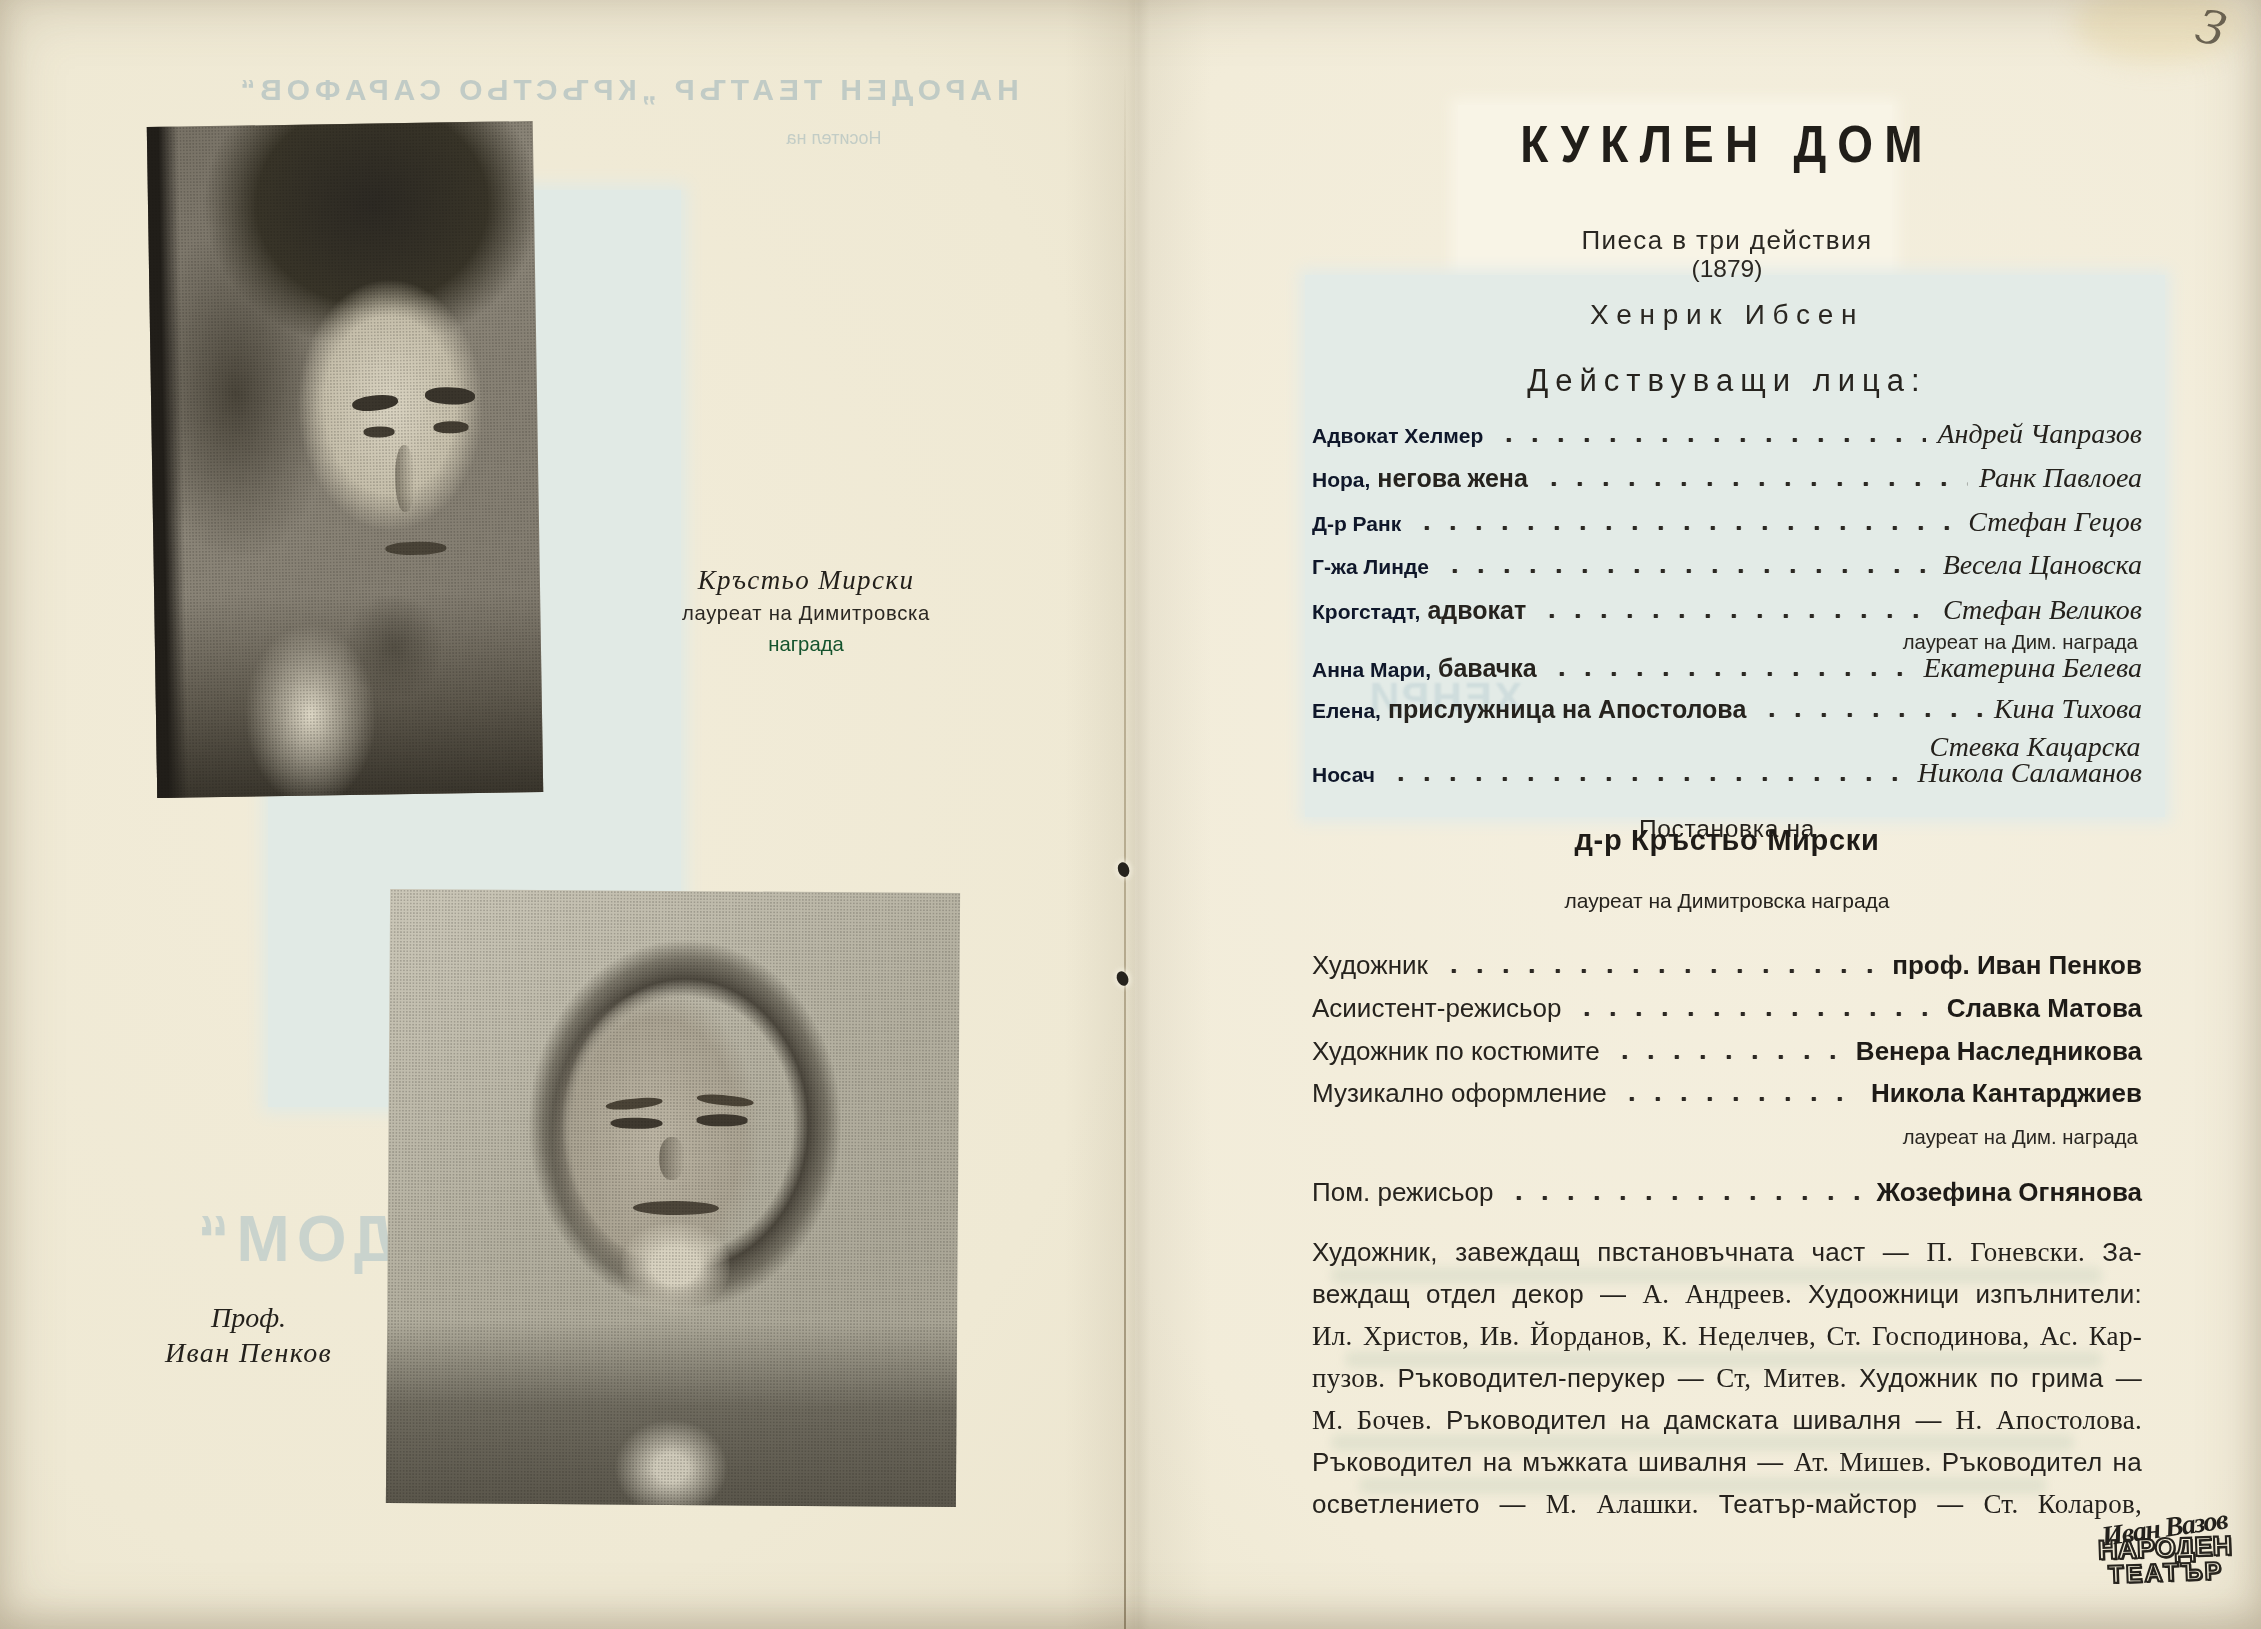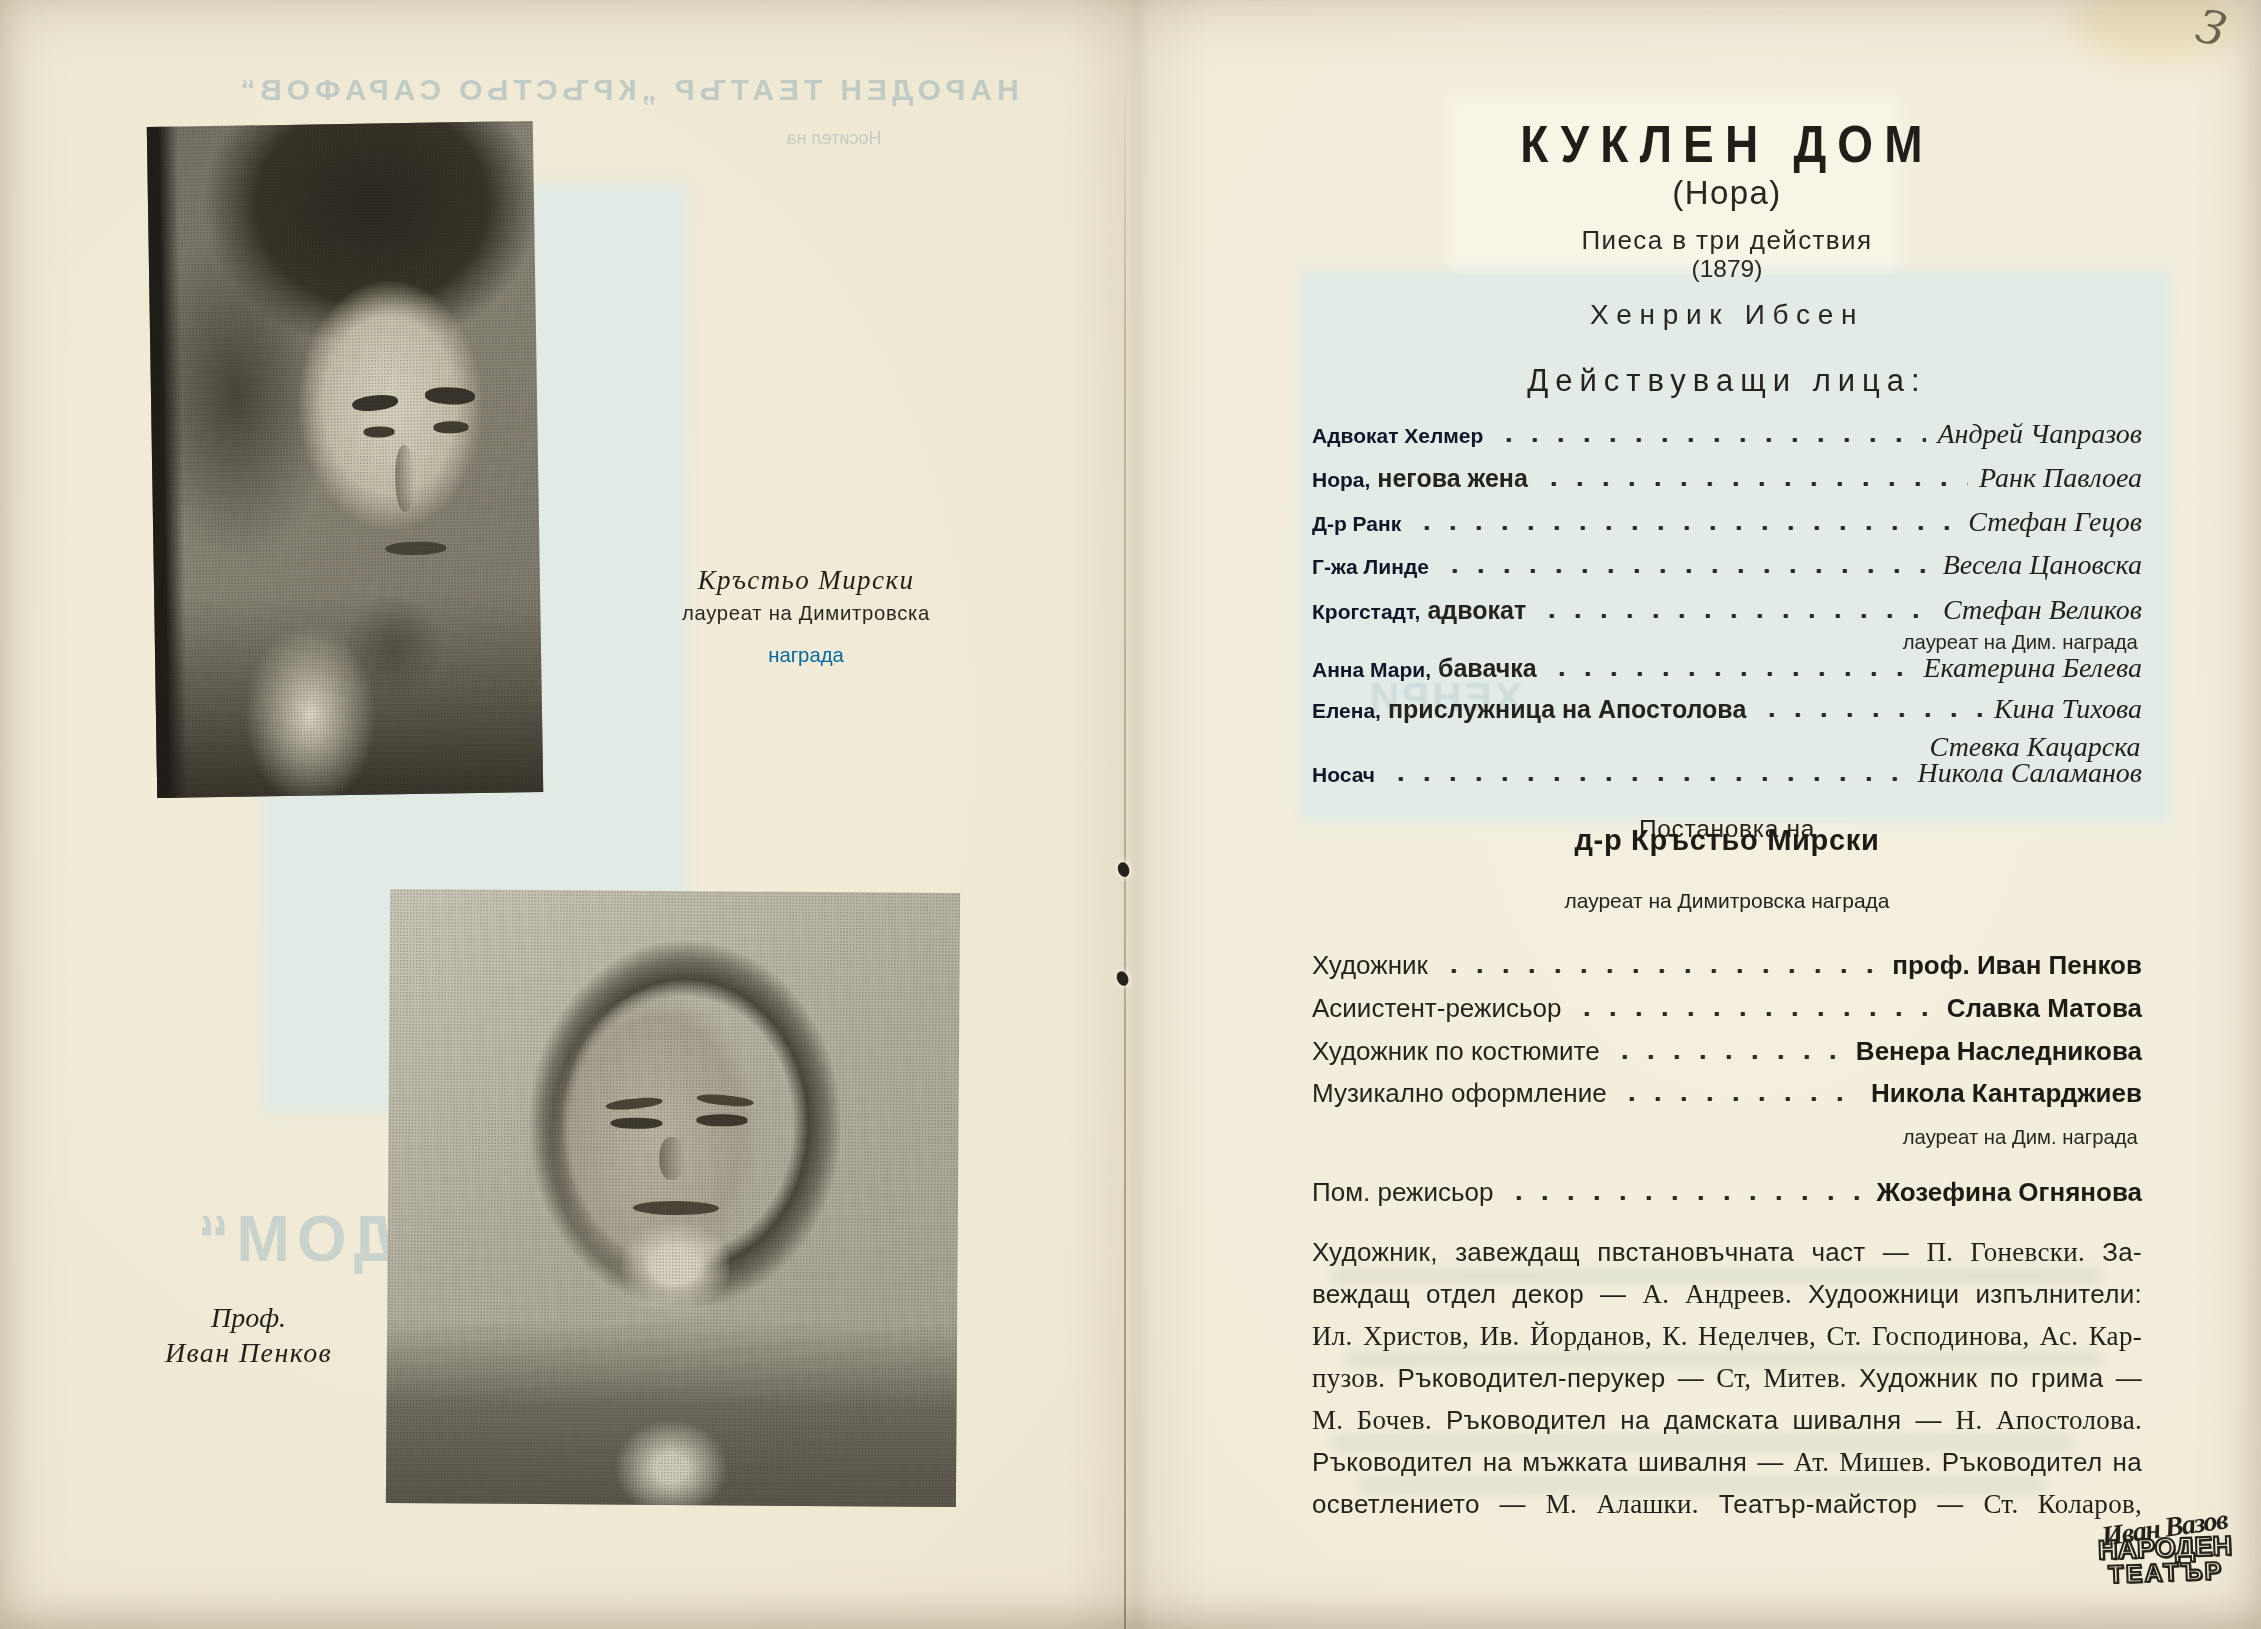--- a/index.html
+++ b/index.html
@@ -87,21 +87,21 @@
   .prod3{top:889px;font-size:21px;}
   .para{position:absolute;left:1312px;top:1231px;width:830px;z-index:12;}
   .para-line{height:42px;line-height:42px;font-size:26px;letter-spacing:0.3px;word-spacing:2.1px;
         text-align:justify;text-align-last:justify;white-space:nowrap;color:#26231e;}
   .para .it{font-family:"Liberation Serif",serif;font-size:27px;color:#24211c;}
   
   .cap{position:absolute;z-index:12;text-align:center;}
   .cap1{left:652px;top:565px;width:308px;}
   .cap-name{font-family:"Liberation Serif",serif;font-style:italic;font-size:27px;color:#24211c;letter-spacing:1.4px;}
   .cap-note{font-size:20.3px;color:#2a2722;margin-top:6.3px;letter-spacing:0.7px;}
-  .cap-note2{font-size:20.3px;color:#0369a1;margin-top:19px;}
+  .cap-note2{font-size:20.3px;color:#14532d;margin-top:8px;}
   .cap2{left:133px;top:1302px;width:231px;}
   .cap2 .l1{font-family:"Liberation Serif",serif;font-style:italic;font-size:28px;color:#24211c;}
   .cap2 .l2{font-family:"Liberation Serif",serif;font-style:italic;font-size:28px;color:#24211c;margin-top:2.8px;letter-spacing:1.4px;}
   
   .logo{position:absolute;left:2095px;top:1512px;width:140px;text-align:center;z-index:12;transform:rotate(-2deg);}
   .logo-script{font-family:"Liberation Serif",serif;font-style:italic;font-weight:bold;font-size:28px;
         color:#23211c;letter-spacing:-1.4px;transform:rotate(-6deg);}
   .logo-n{font-weight:bold;font-size:27px;color:#f2edd9;-webkit-text-stroke:2.1px #27241e;
         text-shadow:1.4px 1.4px 0 #27241e;margin-top:-11.2px;letter-spacing:0px;}
   .logo-t{font-weight:bold;font-size:25px;color:#f2edd9;-webkit-text-stroke:2.1px #27241e;
@@ -162,21 +162,20 @@
     <div class="cap-note">лауреат на Димитровска</div>
     <div class="cap-note2">награда</div>
   </div>
 
   <div class="cap cap2">
     <div class="l1">Проф.</div>
     <div class="l2">Иван Пенков</div>
   </div>
 
   <div class="rp center-col title">КУКЛЕН ДОМ</div>
-  <div class="rp center-col subtitle">(Нора)</div>
   <div class="rp center-col genre">Пиеса в три действия</div>
   <div class="rp center-col year">(1879)</div>
   <div class="rp center-col author">Хенрик Ибсен</div>
   <div class="rp center-col cast-heading">Действуващи лица:</div>
 
   <div id="cast-rows">
       <div class="row" style="top: 418px;">
         <div class="rowline">
           <span class="role">Адвокат Хелмер</span>
           <span class="leader"></span>

